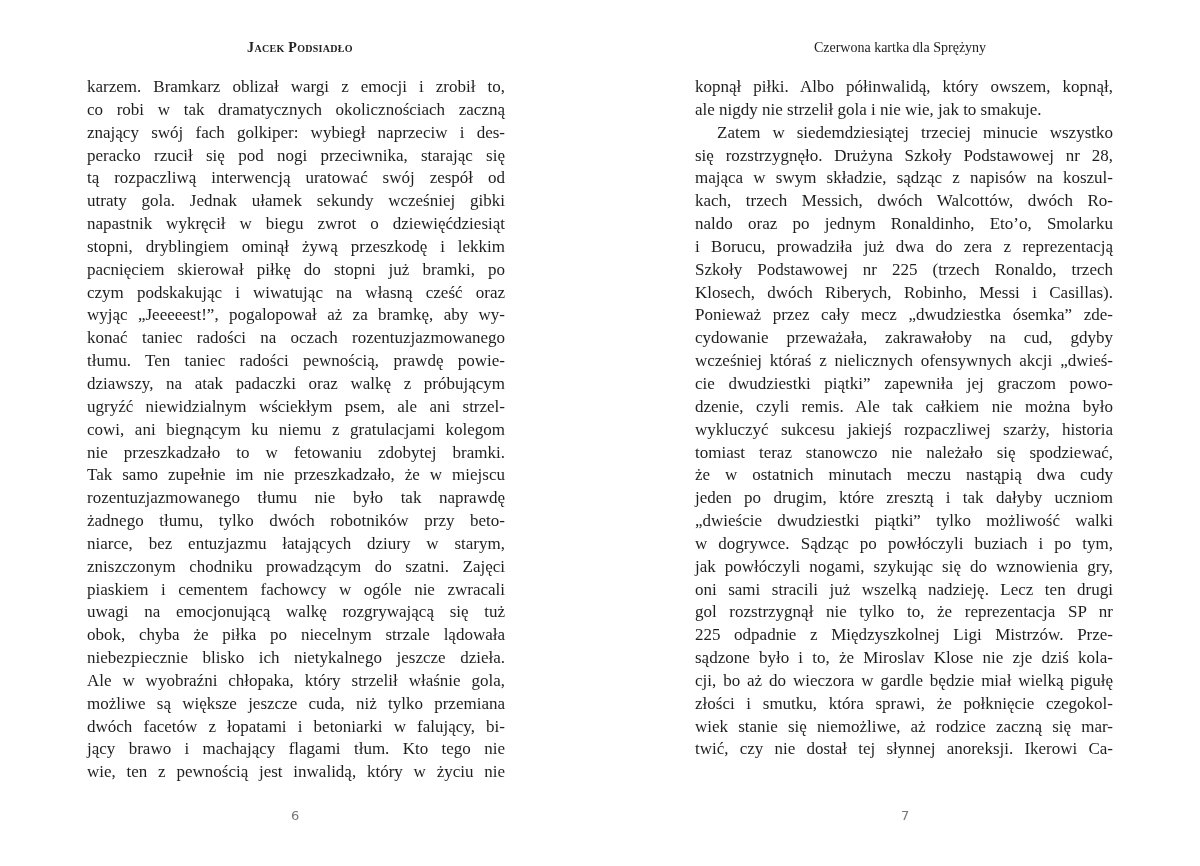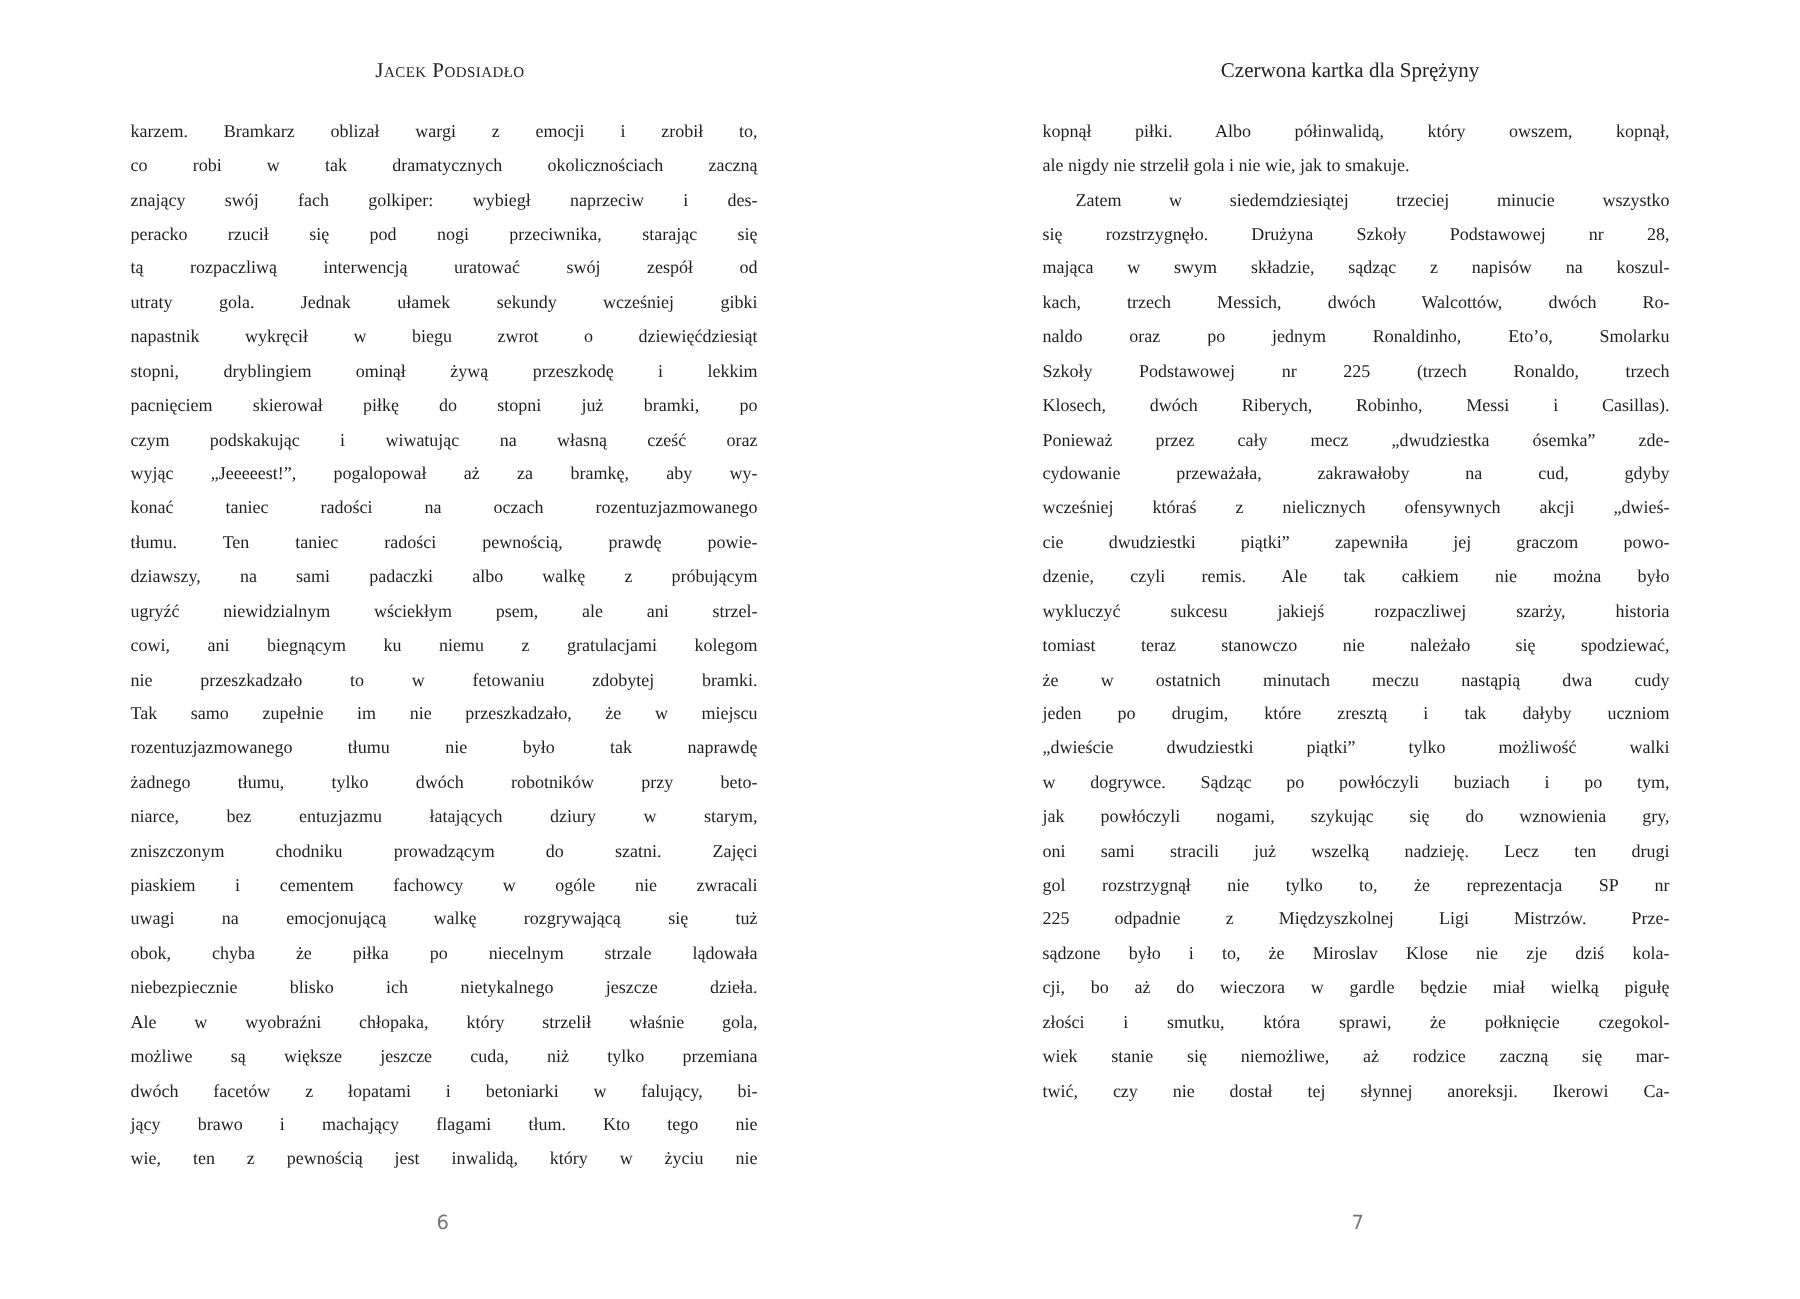--- a/index.html
+++ b/index.html
@@ -6,28 +6,28 @@
   body { width: 1200px; height: 866px; position: relative; overflow: hidden; }
   .page { position: absolute; top: 0; width: 600px; height: 866px; }
   .page.left { left: 0; }
   .page.right { left: 600px; }
   .running-head {
     position: absolute; top: 40px; left: 0; width: 100%;
     text-align: center;
     font-family: "Liberation Serif", "DejaVu Serif", serif;
     font-size: 14px; color: #222;
   }
-  .page.left .running-head { left: 0; width: 600px; }
+  .page.left .running-head { left: 0; width: 600px; font-weight: bold; }
   .page.left .running-head { font-variant: small-caps; letter-spacing: 0.3px; }
   .page.right .running-head { left: 0; width: 600px; }
   .text-block {
     position: absolute; top: 76px;
     width: 418px;
     font-family: "Liberation Serif", "DejaVu Serif", serif;
-    font-size: 12px; line-height: 22.85px; color: #1e1e1e;
+    font-size: 17px; line-height: 22.85px; color: #1e1e1e;
   }
   .page.left .text-block { left: 87px; }
   .page.right .text-block { left: 95px; }
   .line {
     display: block; white-space: nowrap;
     text-align: justify; text-align-last: justify;
     height: 22.85px; overflow: visible;
   }
   .line.last { text-align-last: left; }
   .line.indent { padding-left: 22px; }
@@ -51,21 +51,21 @@
       <span class="line">peracko rzucił się pod nogi przeciwnika, starając się</span>
       <span class="line">tą rozpaczliwą interwencją uratować swój zespół od</span>
       <span class="line">utraty gola. Jednak ułamek sekundy wcześniej gibki</span>
       <span class="line">napastnik wykręcił w biegu zwrot o dziewięćdziesiąt</span>
       <span class="line">stopni, dryblingiem ominął żywą przeszkodę i lekkim</span>
       <span class="line">pacnięciem skierował piłkę do stopni już bramki, po</span>
       <span class="line">czym podskakując i wiwatując na własną cześć oraz</span>
       <span class="line">wyjąc „Jeeeeest!”, pogalopował aż za bramkę, aby wy-</span>
       <span class="line">konać taniec radości na oczach rozentuzjazmowanego</span>
       <span class="line">tłumu. Ten taniec radości pewnością, prawdę powie-</span>
-      <span class="line">dziawszy, na sami padaczki albo walkę z próbującym</span>
+      <span class="line">dziawszy, na atak padaczki oraz walkę z próbującym</span>
       <span class="line">ugryźć niewidzialnym wściekłym psem, ale ani strzel-</span>
       <span class="line">cowi, ani biegnącym ku niemu z gratulacjami kolegom</span>
       <span class="line">nie przeszkadzało to w fetowaniu zdobytej bramki.</span>
       <span class="line">Tak samo zupełnie im nie przeszkadzało, że w miejscu</span>
       <span class="line">rozentuzjazmowanego tłumu nie było tak naprawdę</span>
       <span class="line">żadnego tłumu, tylko dwóch robotników przy beto-</span>
       <span class="line">niarce, bez entuzjazmu łatających dziury w starym,</span>
       <span class="line">zniszczonym chodniku prowadzącym do szatni. Zajęci</span>
       <span class="line">piaskiem i cementem fachowcy w ogóle nie zwracali</span>
       <span class="line">uwagi na emocjonującą walkę rozgrywającą się tuż</span>
@@ -83,20 +83,21 @@
 <div class="page right">
   <div class="running-head">Czerwona kartka dla Sprężyny</div>
   <div class="text-block" id="right-text">
       <span class="line">kopnął piłki. Albo półinwalidą, który owszem, kopnął,</span>
       <span class="line last">ale nigdy nie strzelił gola i nie wie, jak to smakuje.</span>
       <span class="line indent">Zatem w siedemdziesiątej trzeciej minucie wszystko</span>
       <span class="line">się rozstrzygnęło. Drużyna Szkoły Podstawowej nr 28,</span>
       <span class="line">mająca w swym składzie, sądząc z napisów na koszul-</span>
       <span class="line">kach, trzech Messich, dwóch Walcottów, dwóch Ro-</span>
       <span class="line">naldo oraz po jednym Ronaldinho, Eto’o, Smolarku</span>
+      <span class="line">i Borucu, prowadziła już dwa do zera z reprezentacją</span>
       <span class="line">Szkoły Podstawowej nr 225 (trzech Ronaldo, trzech</span>
       <span class="line">Klosech, dwóch Riberych, Robinho, Messi i Casillas).</span>
       <span class="line">Ponieważ przez cały mecz „dwudziestka ósemka” zde-</span>
       <span class="line">cydowanie przeważała, zakrawałoby na cud, gdyby</span>
       <span class="line">wcześniej któraś z nielicznych ofensywnych akcji „dwieś-</span>
       <span class="line">cie dwudziestki piątki” zapewniła jej graczom powo-</span>
       <span class="line">dzenie, czyli remis. Ale tak całkiem nie można było</span>
       <span class="line">wykluczyć sukcesu jakiejś rozpaczliwej szarży, historia</span>
       <span class="line">tomiast teraz stanowczo nie należało się spodziewać,</span>
       <span class="line">że w ostatnich minutach meczu nastąpią dwa cudy</span>

